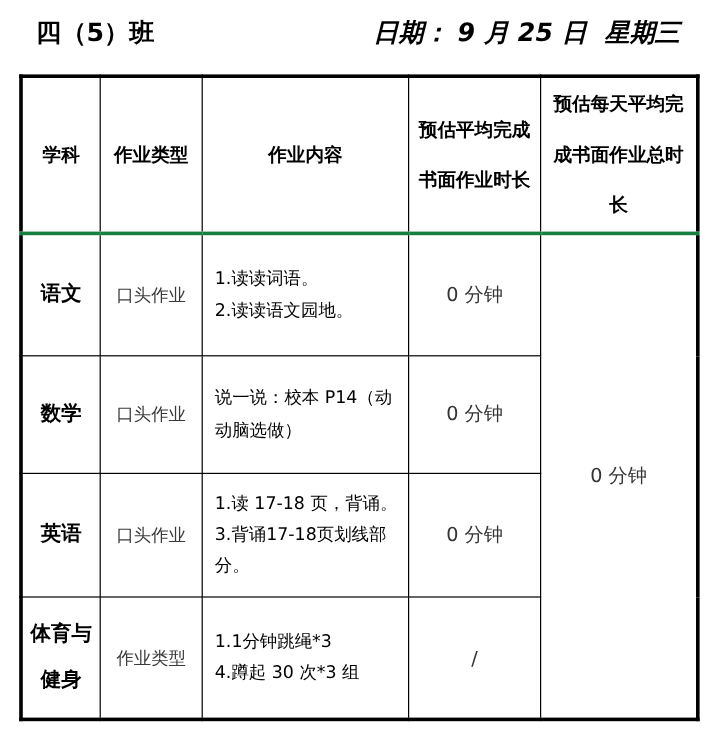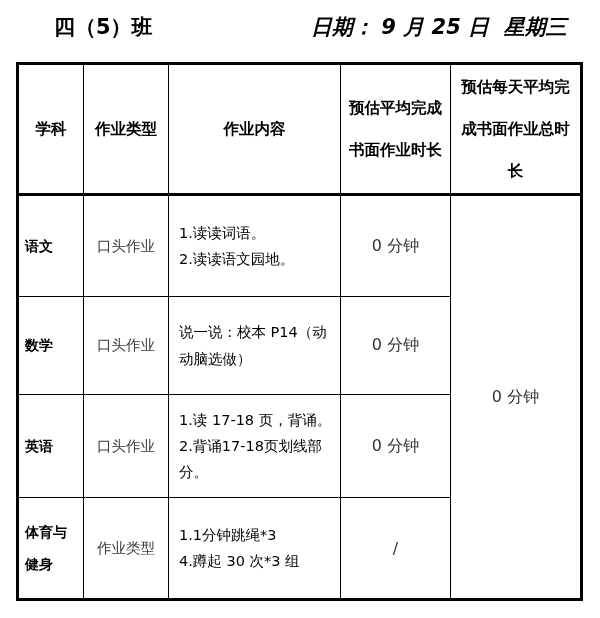--- a/index.html
+++ b/index.html
@@ -7,50 +7,51 @@
     margin: 0; padding: 0;
     width: 600px; height: 618px;
     background: #ffffff;
     font-family: "DejaVu Sans", "Liberation Sans", sans-serif;
     color: #000;
     overflow: hidden;
   }
   .titlebar { position: relative; height: 62px; }
   .class-name {
     position: absolute; left: 30px; top: 13px;
-    font-size: 21px; font-weight: bold; white-space: pre; margin-left: 24px;
+    font-size: 21px; font-weight: bold; white-space: pre;
   }
   .date-label {
     position: absolute; left: 311px; top: 13px;
     font-size: 21px; font-weight: bold; white-space: pre; font-style: italic;
   }
   table.hw-table {
     border-collapse: collapse;
     table-layout: fixed;
     margin-left: 16px;
     width: 567px;
     border: 3px solid #000;
   }
   .hw-table th, .hw-table td {
     border: 1px solid #000;
     vertical-align: middle;
     padding: 13px;
     overflow: hidden;
   }
   .hw-table thead th {
-    border-bottom: 3px solid #000000;
+    border-bottom: 3px solid #15803d;
     font-size: 15.5px;
     font-weight: bold;
     text-align: center;
     line-height: 2.72;
     padding: 0 5px;
   }
   td.subject-cell {
     font-weight: bold;
-    font-size: 14px;
+    font-size: 17px;
+    text-align: center;
     line-height: 2.3;
     padding: 0 6px;
   }
   td.type-cell {
     font-size: 14.5px;
     color: #3a3a3a;
     text-align: center;
     padding: 4px 4px;
   }
   td.content-cell {
@@ -109,21 +110,21 @@
     <tr style="height:98px">
       <td class="subject-cell">数学</td>
       <td class="type-cell">口头作业</td>
       <td class="content-cell">说一说：校本 P14（动动脑选做）</td>
       <td class="duration-cell">0 分钟</td>
     </tr>
     <tr style="height:103px">
       <td class="subject-cell">英语</td>
       <td class="type-cell">口头作业</td>
       <td class="content-cell">1.读 17-18 页，背诵。
-2.背诵17-18页划线部分。</td>
+3.背诵17-18页划线部分。</td>
       <td class="duration-cell">0 分钟</td>
     </tr>
     <tr style="height:102px">
       <td class="subject-cell">体育与健身</td>
       <td class="type-cell">作业类型</td>
       <td class="content-cell">1.1分钟跳绳*3
 4.蹲起 30 次*3 组</td>
       <td class="duration-cell">/</td>
     </tr>
   </tbody>

